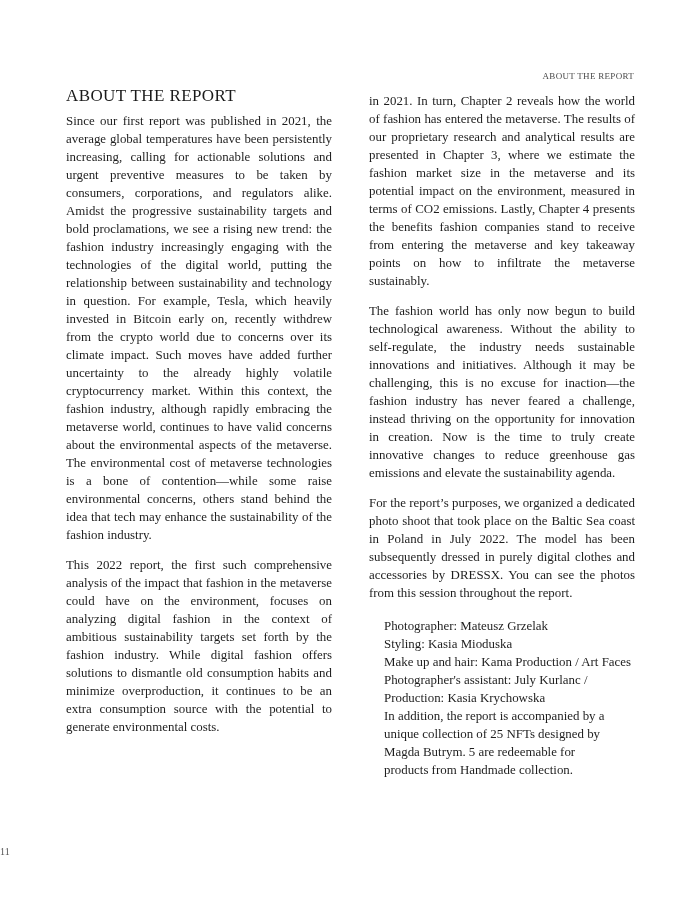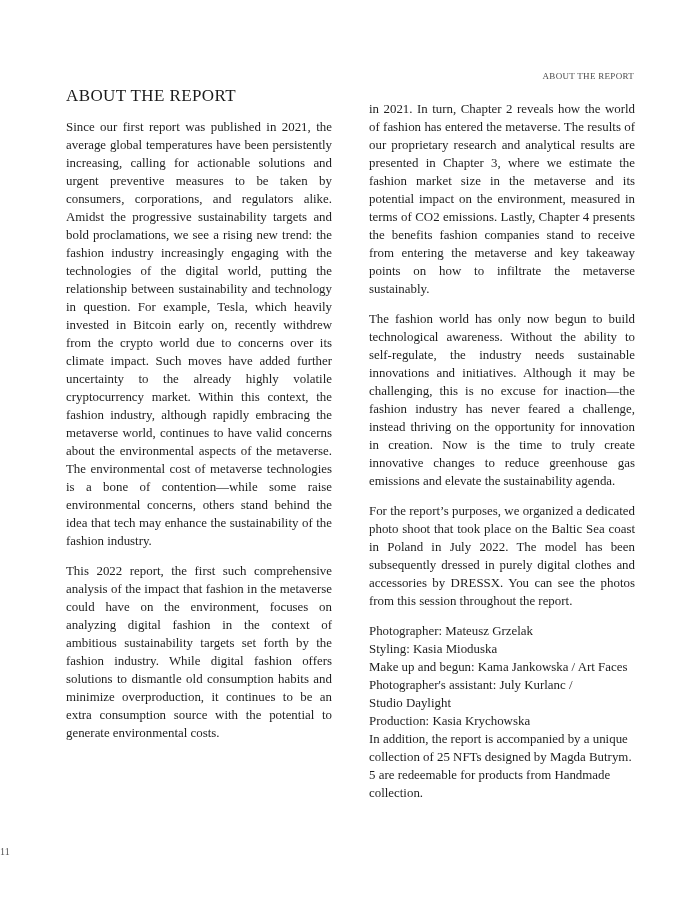--- a/index.html
+++ b/index.html
@@ -35,29 +35,29 @@
     .page-title {
       font-family: "Liberation Serif", serif;
       font-size: 17px;
       font-weight: normal;
       letter-spacing: 0.4px;
       margin: 0 0 6px 0;
       line-height: 20px;
       color: #1a1a1a;
     }
     .para {
-      margin: 12px 0 12px 0;
+      margin: 4px 0 12px 0;
       font-family: "Liberation Serif", serif;
       font-size: 12.9px;
       line-height: 18px;
       text-align: justify;
       color: #1e1e1e;
     }
     .credits {
-      margin: 0;
+      margin: 15px;
       font-family: "Liberation Serif", serif;
       font-size: 12.9px;
       line-height: 18px;
       color: #1e1e1e;
     }
     .credits div { white-space: nowrap; }
     .credits .wrap { white-space: normal; }
     .page-number {
       position: absolute;
       top: 846px;
@@ -80,21 +80,20 @@
   <p class="para">This 2022 report, the first such comprehensive analysis of the impact that fashion in the metaverse could have on the environment, focuses on analyzing digital fashion in the context of ambitious sustainability targets set forth by the fashion industry. While digital fashion offers solutions to dismantle old consumption habits and minimize overproduction, it continues to be an extra consumption source with the potential to generate environmental costs.</p>
 </div>
 
 <div class="column col-right">
   <p class="para">in 2021. In turn, Chapter 2 reveals how the world of fashion has entered the metaverse. The results of our proprietary research and analytical results are presented in Chapter 3, where we estimate the fashion market size in the metaverse and its potential impact on the environment, measured in terms of CO2 emissions. Lastly, Chapter 4 presents the benefits fashion companies stand to receive from entering the metaverse and key takeaway points on how to infiltrate the metaverse sustainably.</p>
   <p class="para">The fashion world has only now begun to build technological awareness. Without the ability to self-regulate, the industry needs sustainable innovations and initiatives. Although it may be challenging, this is no excuse for inaction—the fashion industry has never feared a challenge, instead thriving on the opportunity for innovation in creation. Now is the time to truly create innovative changes to  reduce greenhouse gas emissions and elevate the sustainability agenda.</p>
   <p class="para">For the report’s purposes, we organized a dedicated photo shoot that took place on the Baltic Sea coast in Poland in July 2022. The model has been subsequently dressed in purely digital clothes and accessories by DRESSX. You can see the photos from this session throughout the report.</p>
   <div class="credits">
     <div>Photographer: Mateusz Grzelak</div>
     <div>Styling: Kasia Mioduska</div>
-    <div>Make up and begun: Kama Jankowska / Art Faces</div>
+    <div>Make up and hair: Kama Production / Art Faces</div>
     <div>Photographer's assistant: July Kurlanc /</div>
-    <div>Studio Daylight</div>
     <div>Production: Kasia Krychowska</div>
     <div class="wrap">In addition, the report is accompanied by a unique collection of 25 NFTs designed by Magda Butrym. 5 are redeemable for products from Handmade collection.</div>
   </div>
 </div>
 
 <div class="page-number">11</div>
 
 </body></html>

